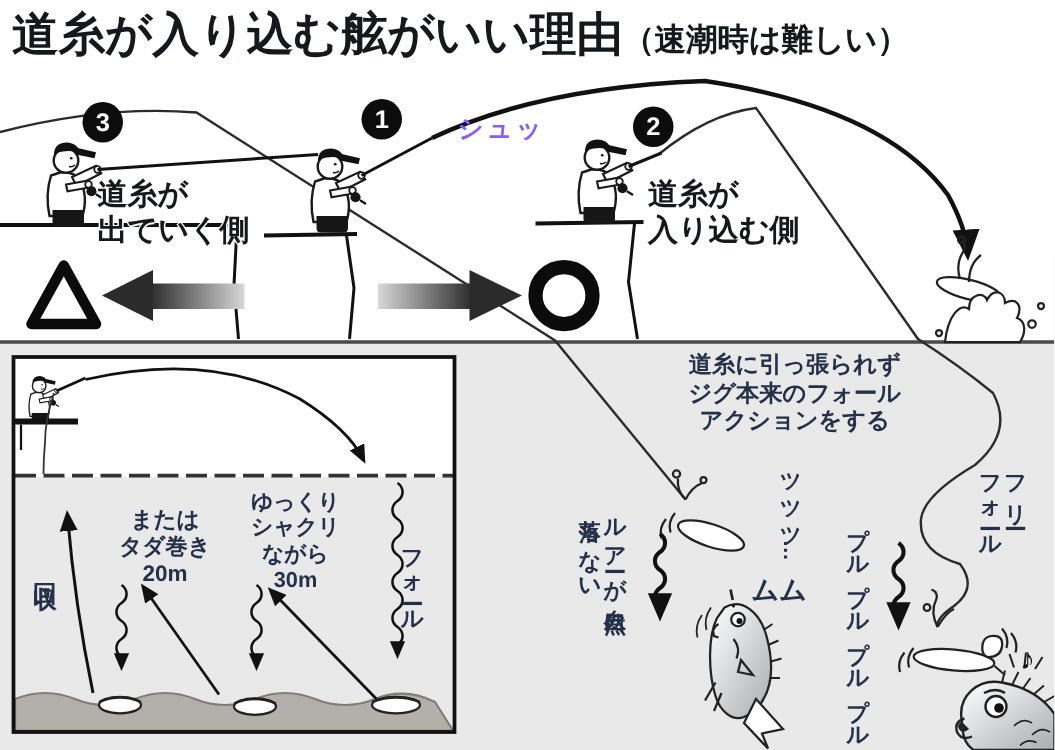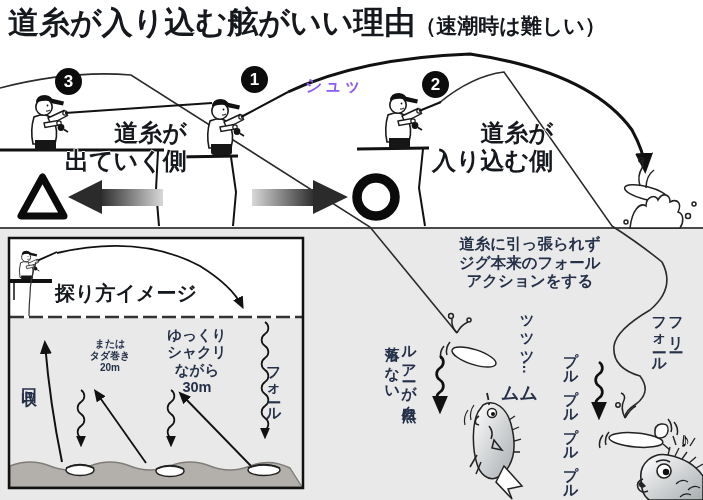--- a/index.html
+++ b/index.html
@@ -3,22 +3,22 @@
 <meta charset="utf-8">
 <style>
   html,body{margin:0;padding:0;background:#fff;}
   #stage{position:relative;width:703px;height:500px;overflow:hidden;background:#fff;
          font-family:"Liberation Sans","DejaVu Sans",sans-serif;color:#15181c;}
   #stage svg{position:absolute;left:0;top:0;}
   .txt{position:absolute;white-space:pre-line;line-height:1.2;}
   .title{left:8px;top:4px;white-space:nowrap;font-weight:900;letter-spacing:0px;}
   .title .main{font-size:31px;}
   .title .note{font-size:21px;}
-  .biglabel{font-size:24px;font-weight:900;line-height:1.18;
-            text-shadow:1px 0 0 #fff,-1px 0 0 #fff,0 1px 0 #fff,0 -1px 0 #fff;text-align:right;}
+  .biglabel{font-size:20px;font-weight:900;line-height:1.18;
+            text-shadow:1px 0 0 #fff,-1px 0 0 #fff,0 1px 0 #fff,0 -1px 0 #fff;}
   .anno{color:#253049;font-weight:700;}
   .v{writing-mode:vertical-rl;text-orientation:mixed;letter-spacing:2px;line-height:1.12;}
   .badge{position:absolute;width:27px;height:27px;border-radius:50%;background:#0c0c0c;
          color:#fff;font-weight:800;font-size:17px;display:flex;align-items:center;
          justify-content:center;}
   .sfx-blue{color:#8b5cf6;font-weight:800;font-size:17px;letter-spacing:2px;}
   .inset-title{font-size:20px;font-weight:900;}
   .center{text-align:center;}
 </style>
 </head>
@@ -235,23 +235,22 @@
 
 <div class="txt anno v" style="left:519px;top:306px;font-size:14px;">ツツツ…</div>
 <div class="txt anno" style="left:501px;top:383px;font-size:18px;font-weight:800;">ムム</div>
 <div class="txt anno v" style="left:562px;top:341px;font-size:15px;">プルプルプルプル</div>
 <div class="txt anno v" style="left:648px;top:306px;font-size:15px;width:36px;">フリー
 フォール</div>
 <div class="txt anno v" style="left:377px;top:335px;font-size:15px;width:40px;">ルアーが自然に
 落ちない</div>
 <div class="txt" style="left:680px;top:428px;font-size:20px;font-weight:700;color:#111;">♪</div>
 
-<div class="txt inset-title" style="left:55px;top:281px;">探り方イメージ</div>
 <div class="txt anno v" style="left:20px;top:376px;font-size:16px;font-weight:800;">回収</div>
-<div class="txt anno center" style="left:74px;top:338px;width:72px;font-size:10px;">または
+<div class="txt anno center" style="left:74px;top:338px;width:72px;font-size:15px;">または
 タダ巻き
 20m</div>
 <div class="txt anno center" style="left:160px;top:327px;width:74px;font-size:14.5px;">ゆっくり
 シャクリ
 ながら
 30m</div>
 <div class="txt anno v" style="left:265px;top:356px;font-size:15px;">フォール</div>
 
 </div>
 

